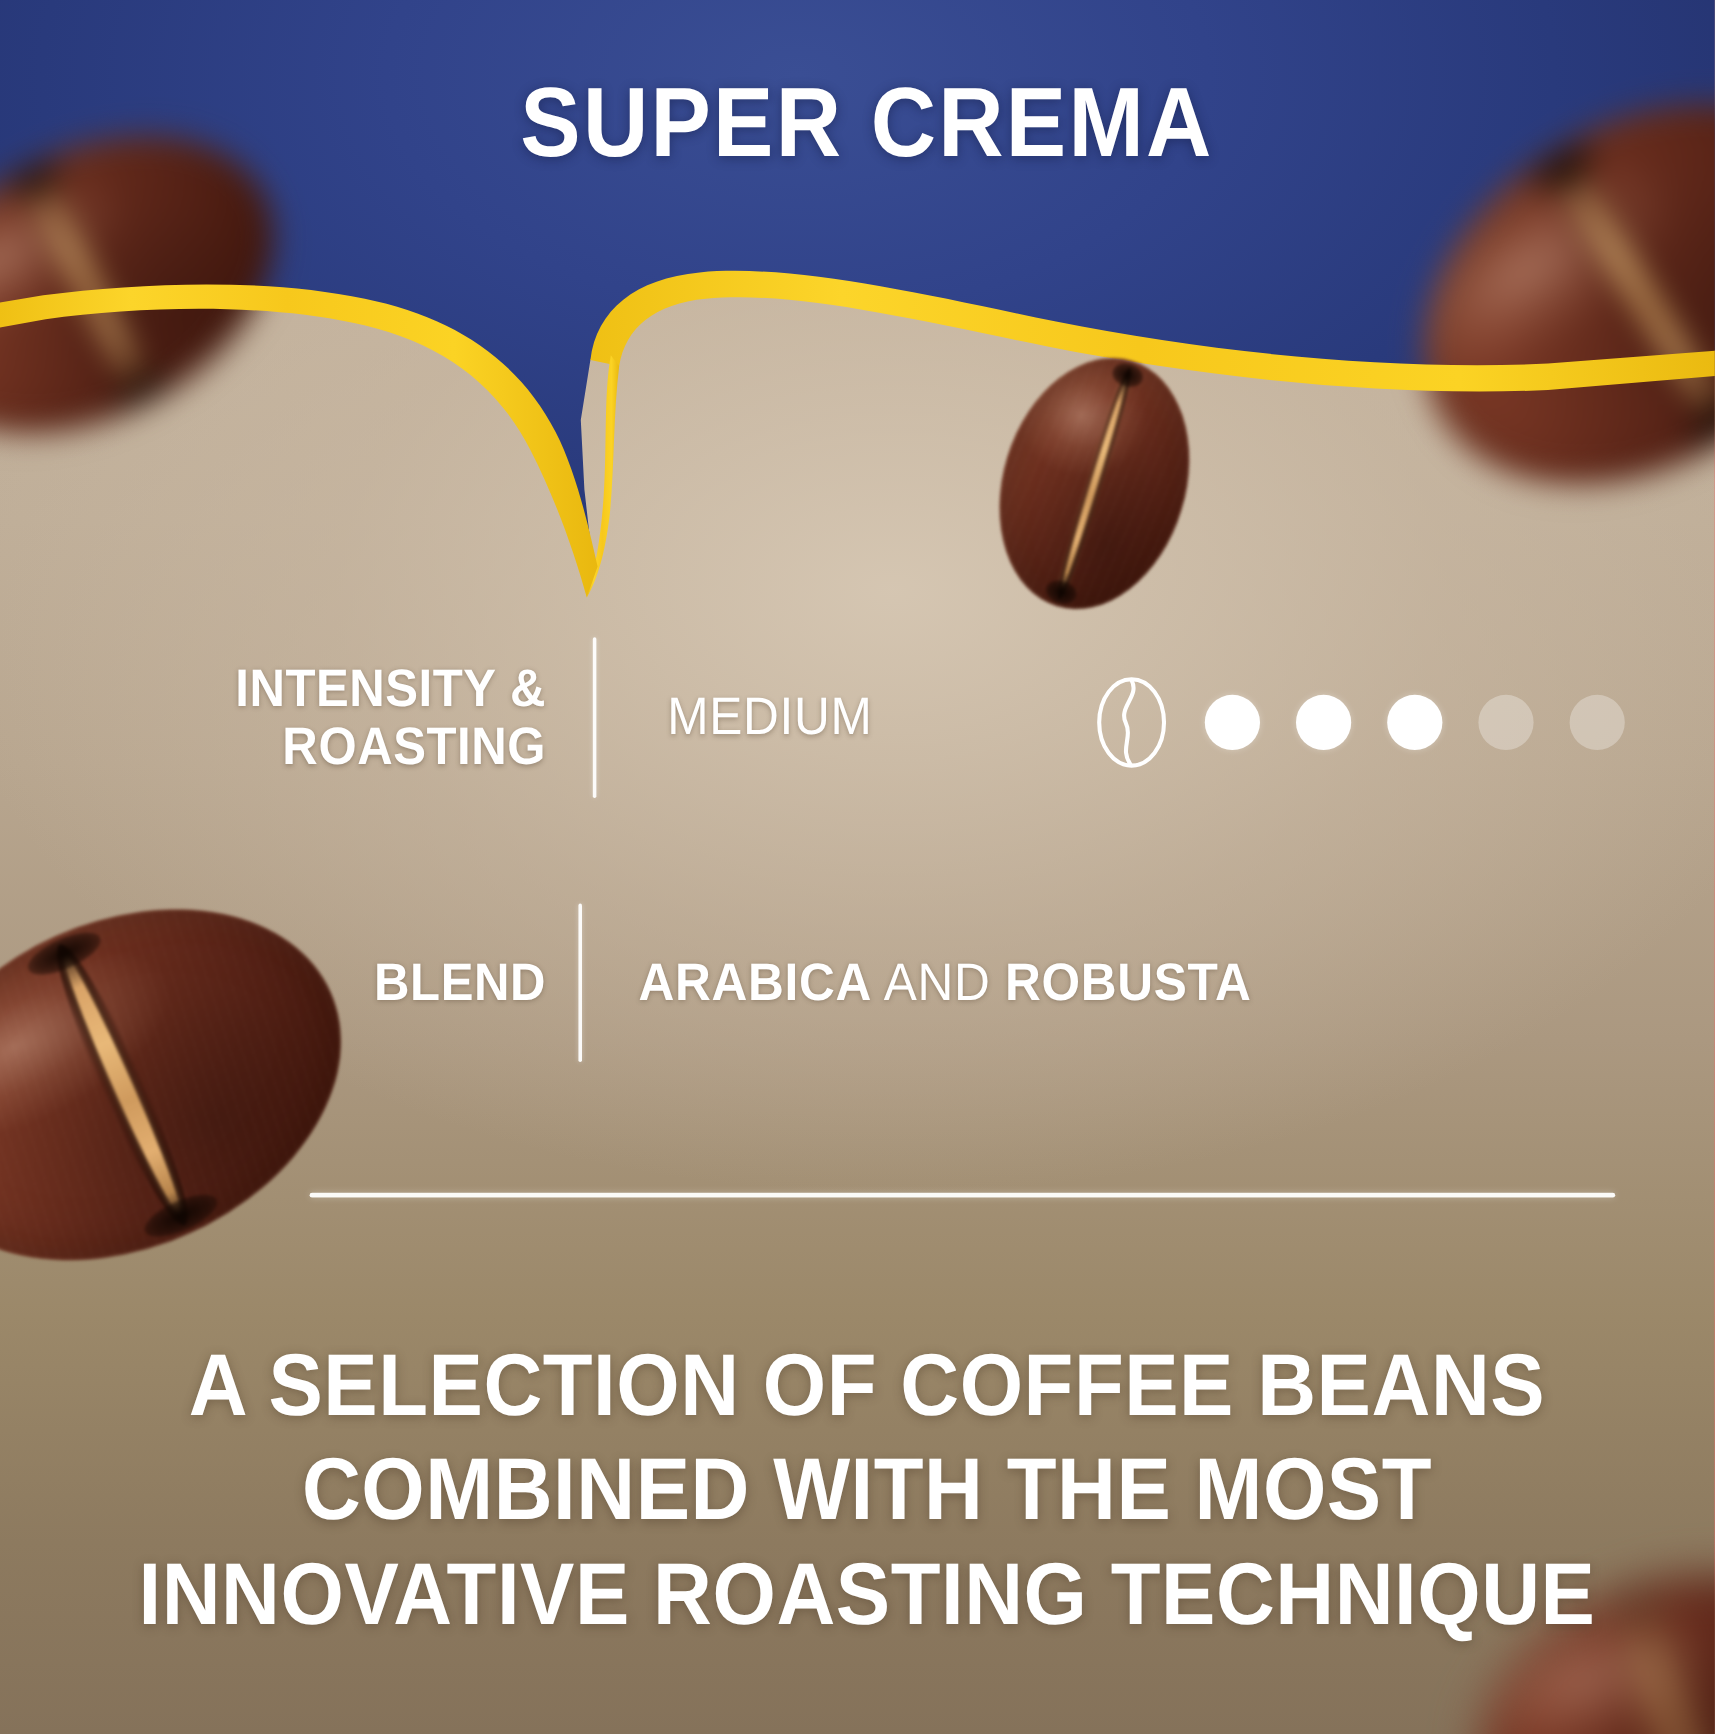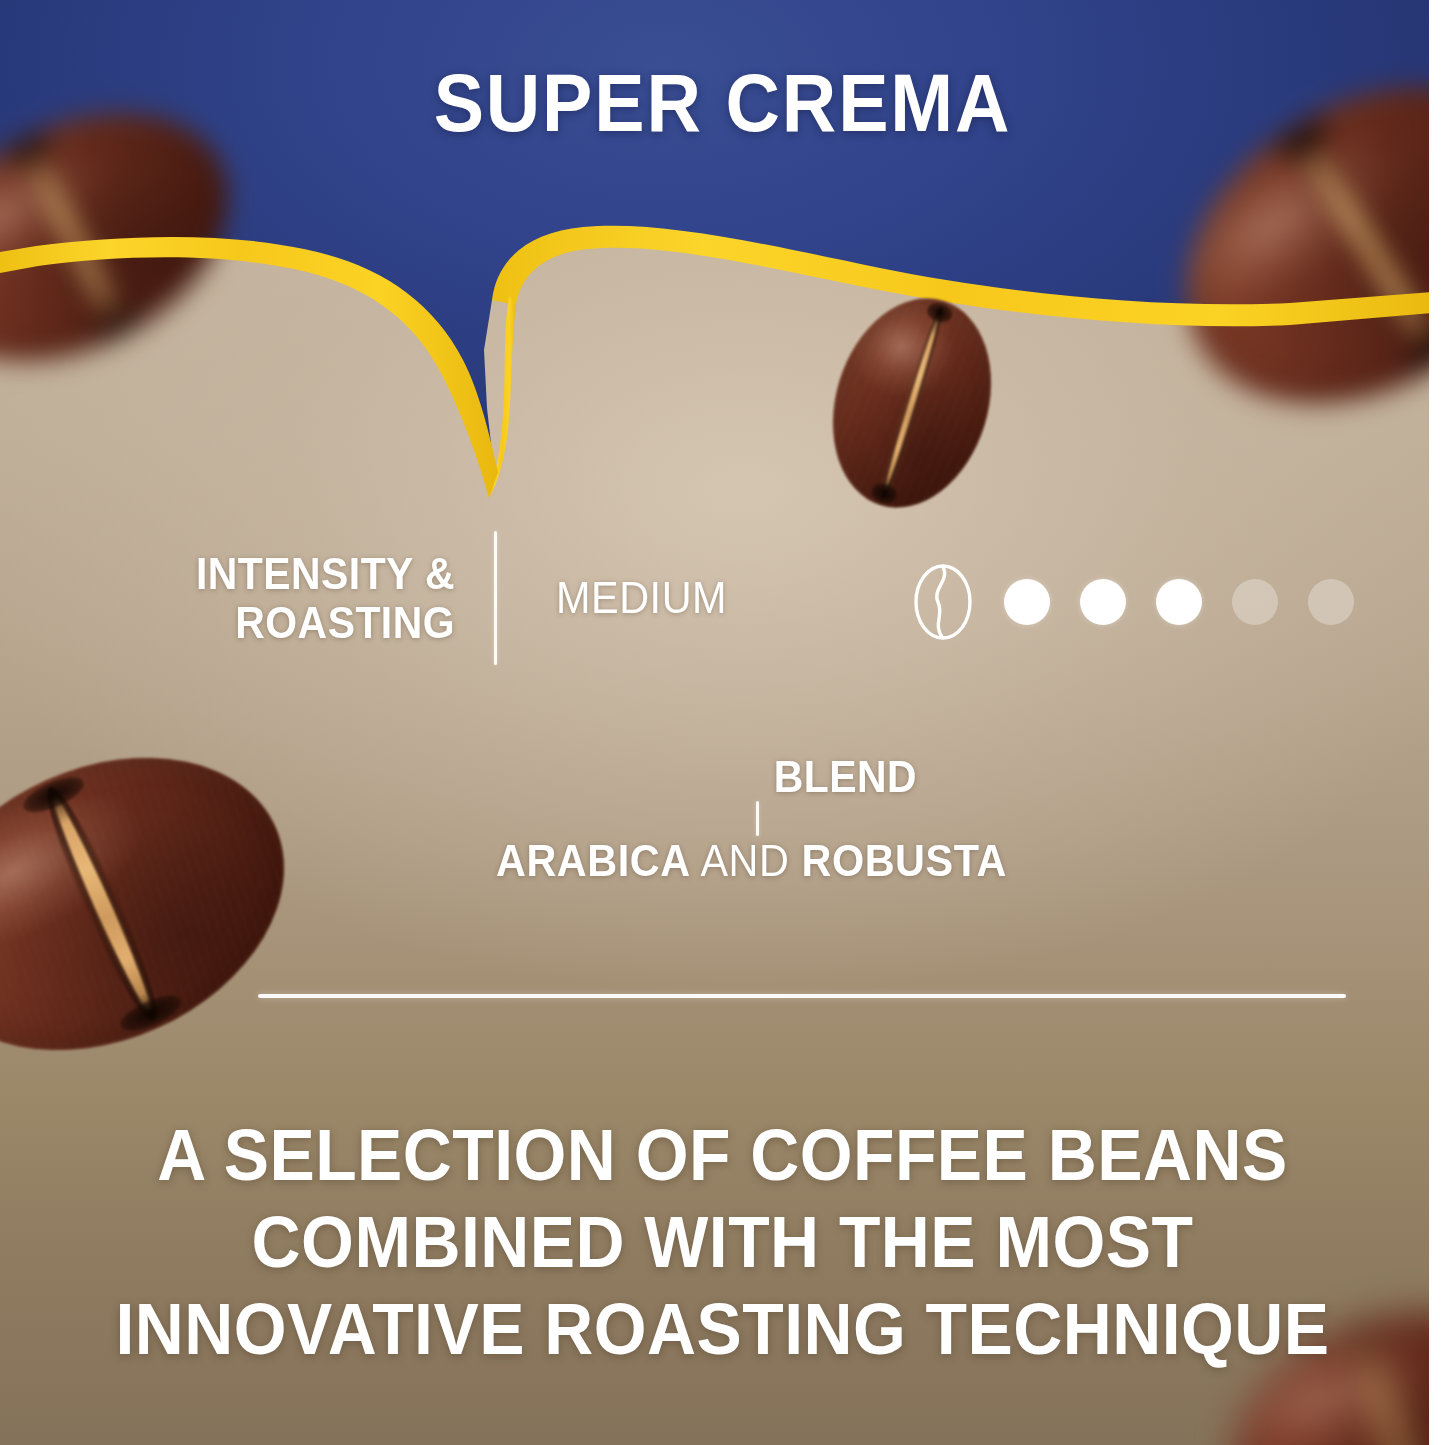--- a/index.html
+++ b/index.html
@@ -215,21 +215,21 @@
   .spec-value .lite { font-weight: 400; }
   .spec-value .bold { font-weight: 700; }
 
   
   #spec-intensity { left: 110px; top: 530px; width: 1240px; height: 136px; gap: 12px; }
   #spec-intensity .spec-label { width: 345px; }
   #spec-intensity .divider-v { height: 134px; margin-left: 27px; }
   #spec-intensity .spec-value { margin-left: 47px; font-weight: 400; }
 
   
-  #spec-blend { left: 124px; top: 752px; width: 1240px; height: 134px; flex-direction: column; }
+  #spec-blend { left: 110px; top: 752px; width: 1240px; height: 134px; }
   #spec-blend .spec-label { width: 345px; }
   #spec-blend .divider-v { height: 132px; margin-left: 27px; }
   #spec-blend .spec-value { margin-left: 47px; }
 
   
   .meter {
     position: absolute;
     left: 912px;
     top: 562px;
     display: flex;

